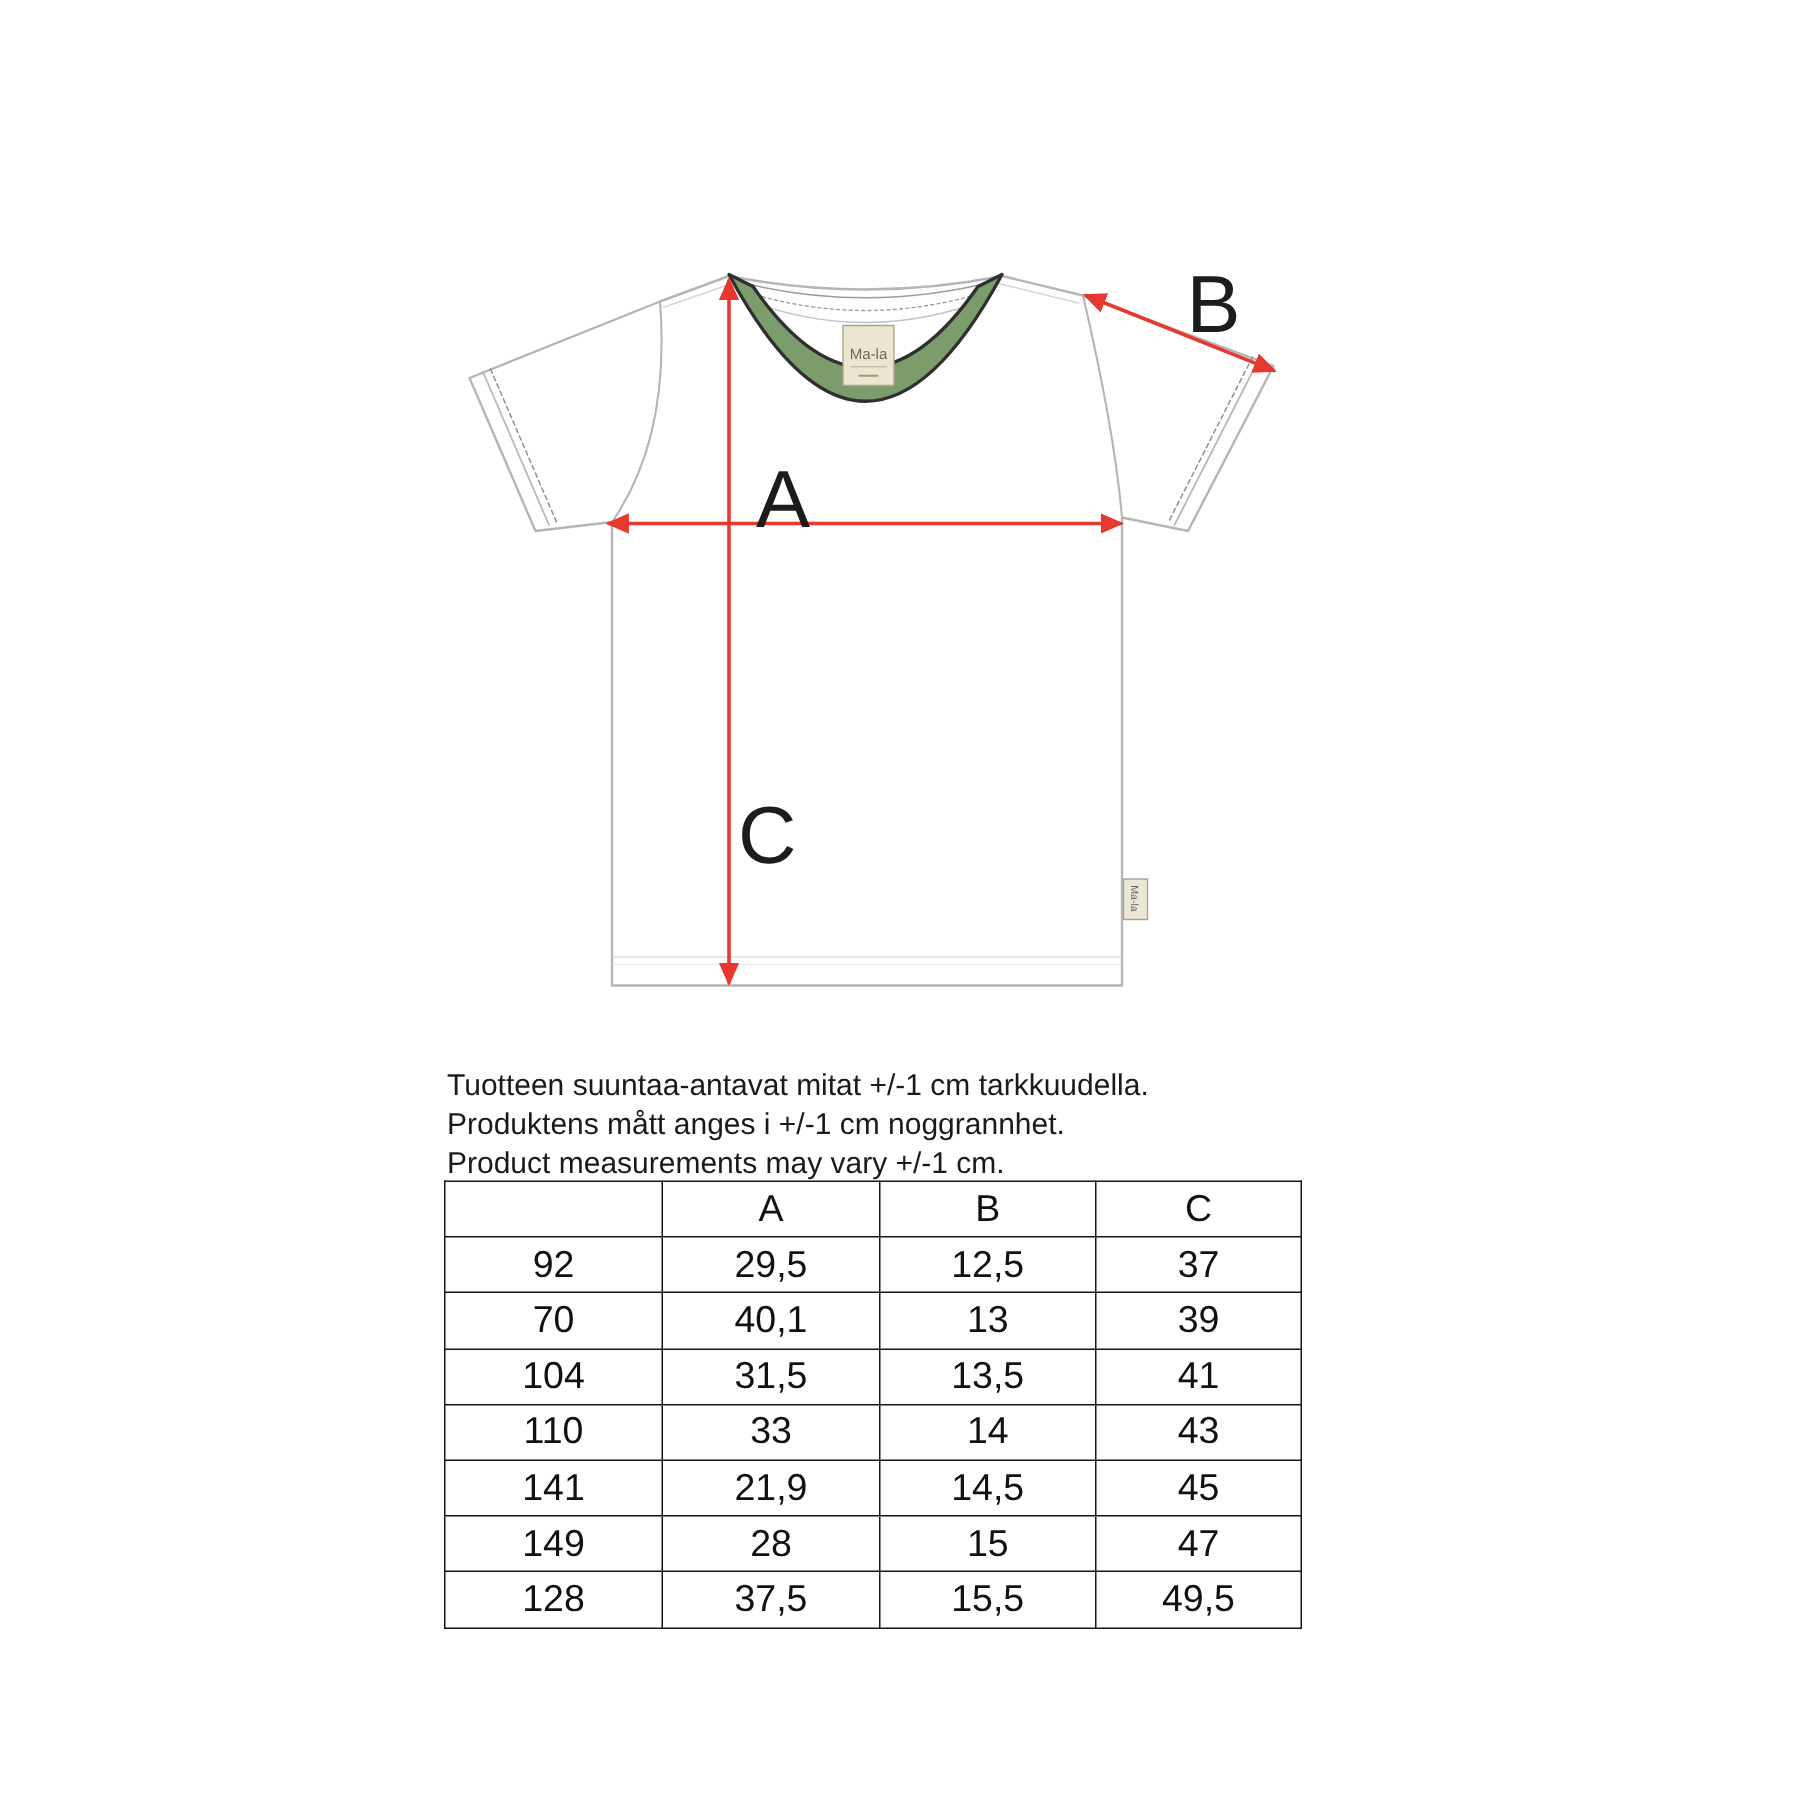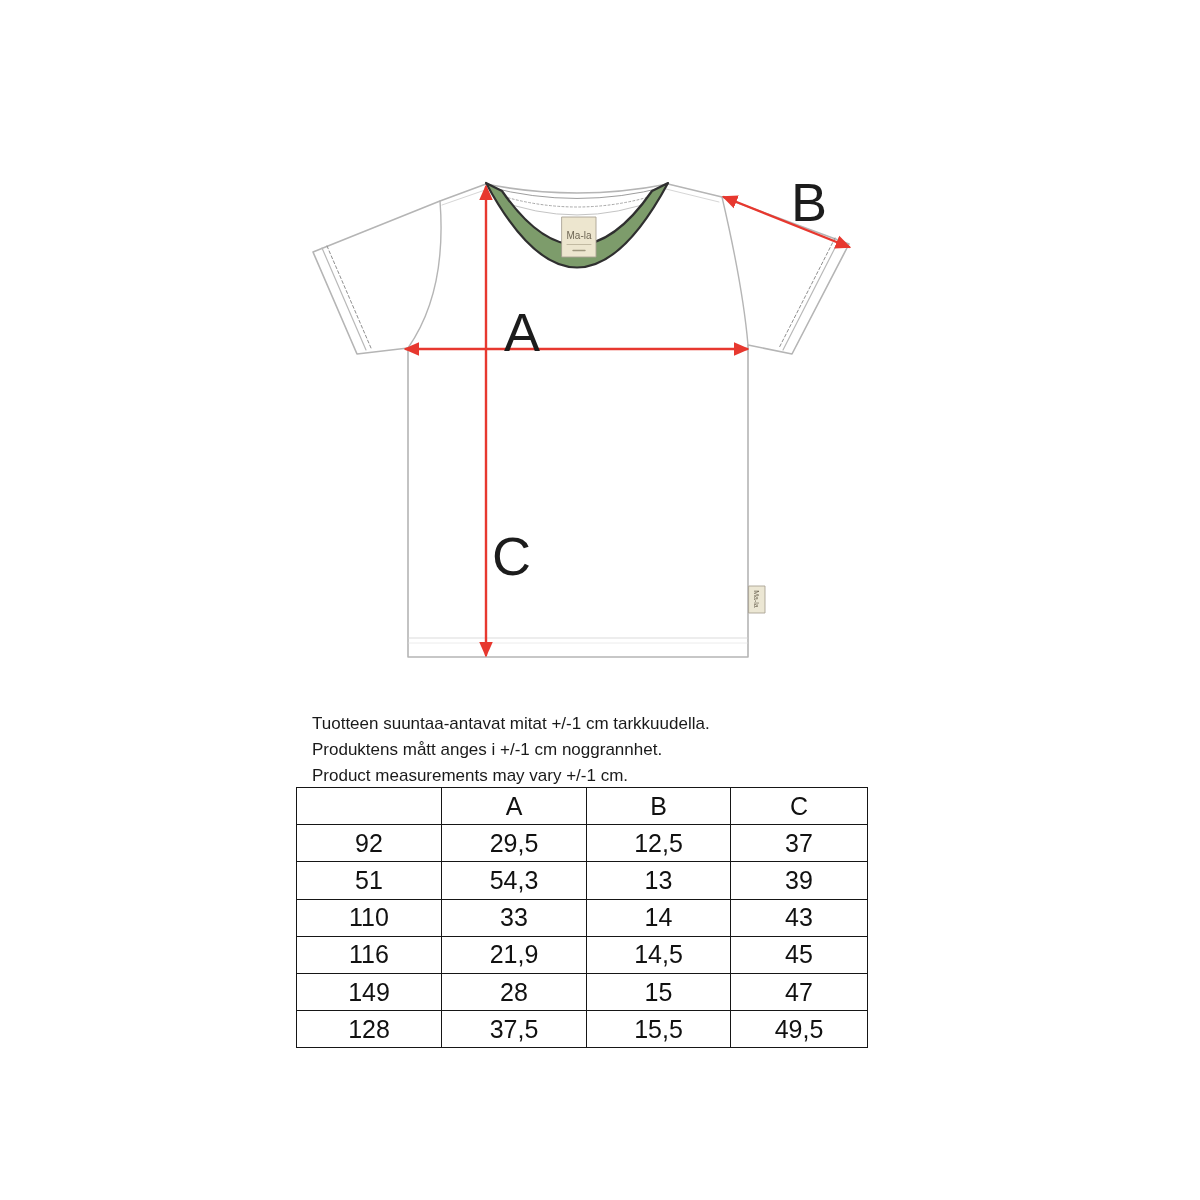--- a/index.html
+++ b/index.html
@@ -2,21 +2,21 @@
 <html><head>
 <meta charset="utf-8">
 <style>
   html,body{margin:0;padding:0;background:#ffffff;}
   .page{
     position:relative;width:1200px;height:1200px;background:#ffffff;overflow:hidden;
     font-family:"Liberation Sans",sans-serif;
   }
   .diagram-svg{position:absolute;left:0;top:0;}
   .note{
-    position:absolute;left:312px;font-size:17px;line-height:24px;color:#1a1a1a;
+    position:absolute;left:298px;font-size:20px;line-height:24px;color:#1a1a1a;
     white-space:nowrap;
   }
   .size-table{
     position:absolute;left:296px;top:787px;border-collapse:collapse;table-layout:fixed;
     font-size:25px;color:#111111;
   }
   .size-table th,.size-table td{
     border:1.6px solid #161616;height:36.2px;padding:0;margin:0;
     text-align:center;vertical-align:middle;font-weight:400;
   }
@@ -104,33 +104,39 @@
       </tr>
     </thead>
     <tbody>
       <tr>
         <td>92</td>
         <td>29,5</td>
         <td>12,5</td>
         <td>37</td>
       </tr>
       <tr>
-        <td>51</td>
-        <td>54,3</td>
+        <td>70</td>
+        <td>40,1</td>
         <td>13</td>
         <td>39</td>
+      </tr>
+      <tr>
+        <td>104</td>
+        <td>31,5</td>
+        <td>13,5</td>
+        <td>41</td>
       </tr>
       <tr>
         <td>110</td>
         <td>33</td>
         <td>14</td>
         <td>43</td>
       </tr>
       <tr>
-        <td>116</td>
+        <td>141</td>
         <td>21,9</td>
         <td>14,5</td>
         <td>45</td>
       </tr>
       <tr>
         <td>149</td>
         <td>28</td>
         <td>15</td>
         <td>47</td>
       </tr>

